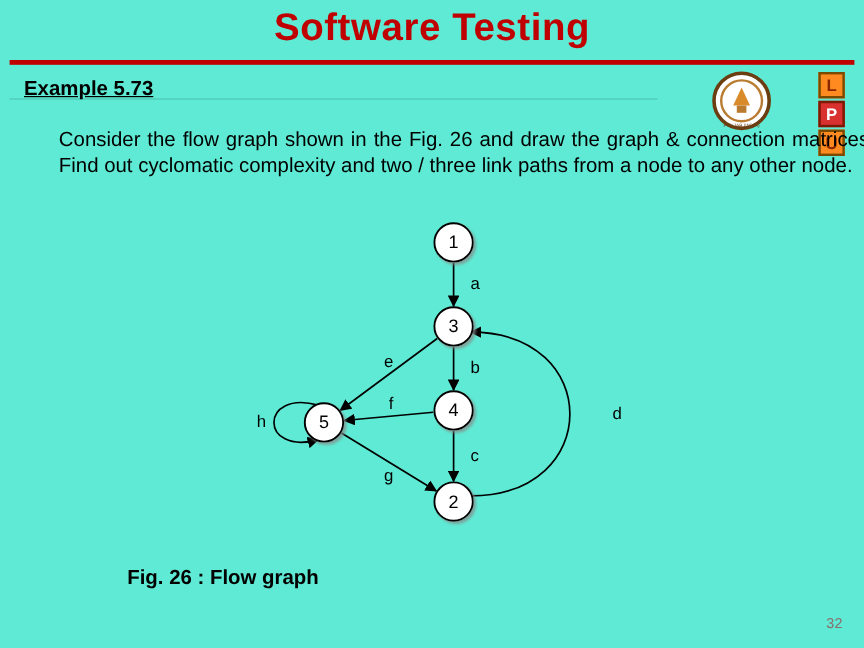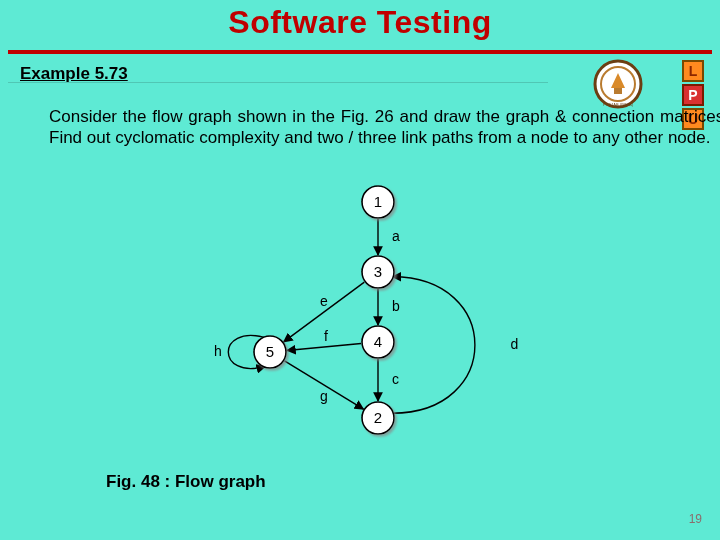--- a/index.html
+++ b/index.html
@@ -128,17 +128,17 @@
               <text x="88" y="177" text-anchor="middle" font-size="15" font-family="Arial" fill="#000">5</text>
             </g>
             <g>
               <circle cx="196" cy="238" r="16" fill="#fff" stroke="#000" stroke-width="1.6" filter="url(#nshadow)"></circle>
               <text x="196" y="243" text-anchor="middle" font-size="15" font-family="Arial" fill="#000">2</text>
             </g>
           </g>
       </svg>
     </div>
 
-    <div class="fig-caption">Fig. 48 : Flow graph</div>
+    <div class="fig-caption">Fig. 26 : Flow graph</div>
 
-    <div class="slide-num">19</div>
+    <div class="slide-num">32</div>
   </div>
 </div>
 
 </body></html>

